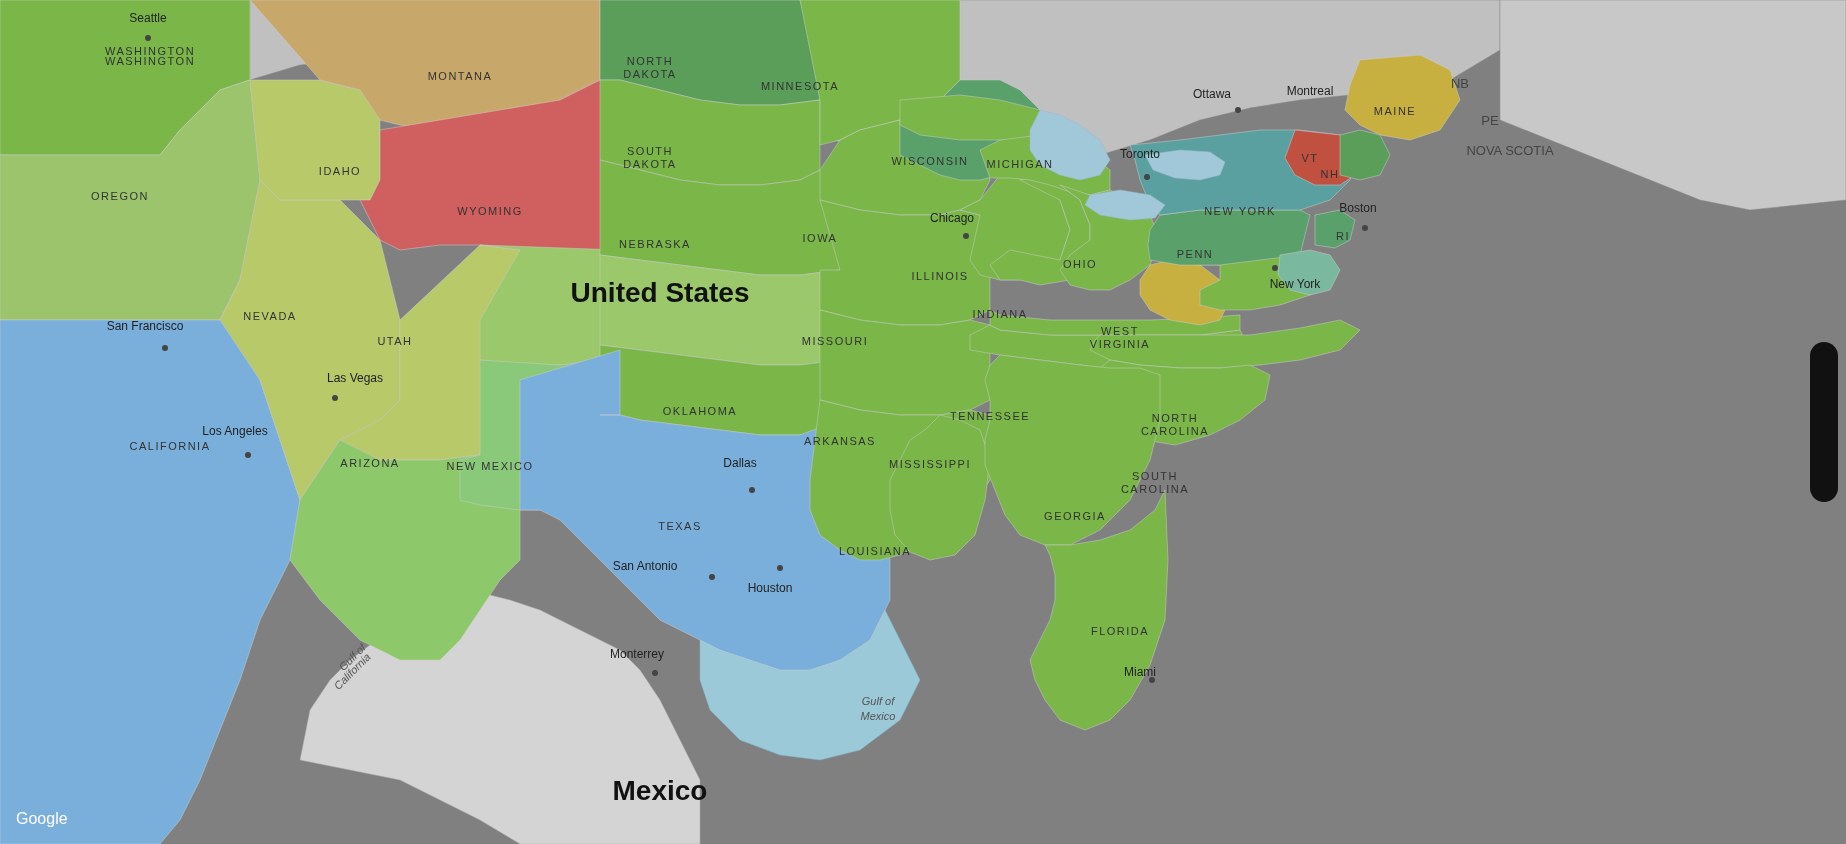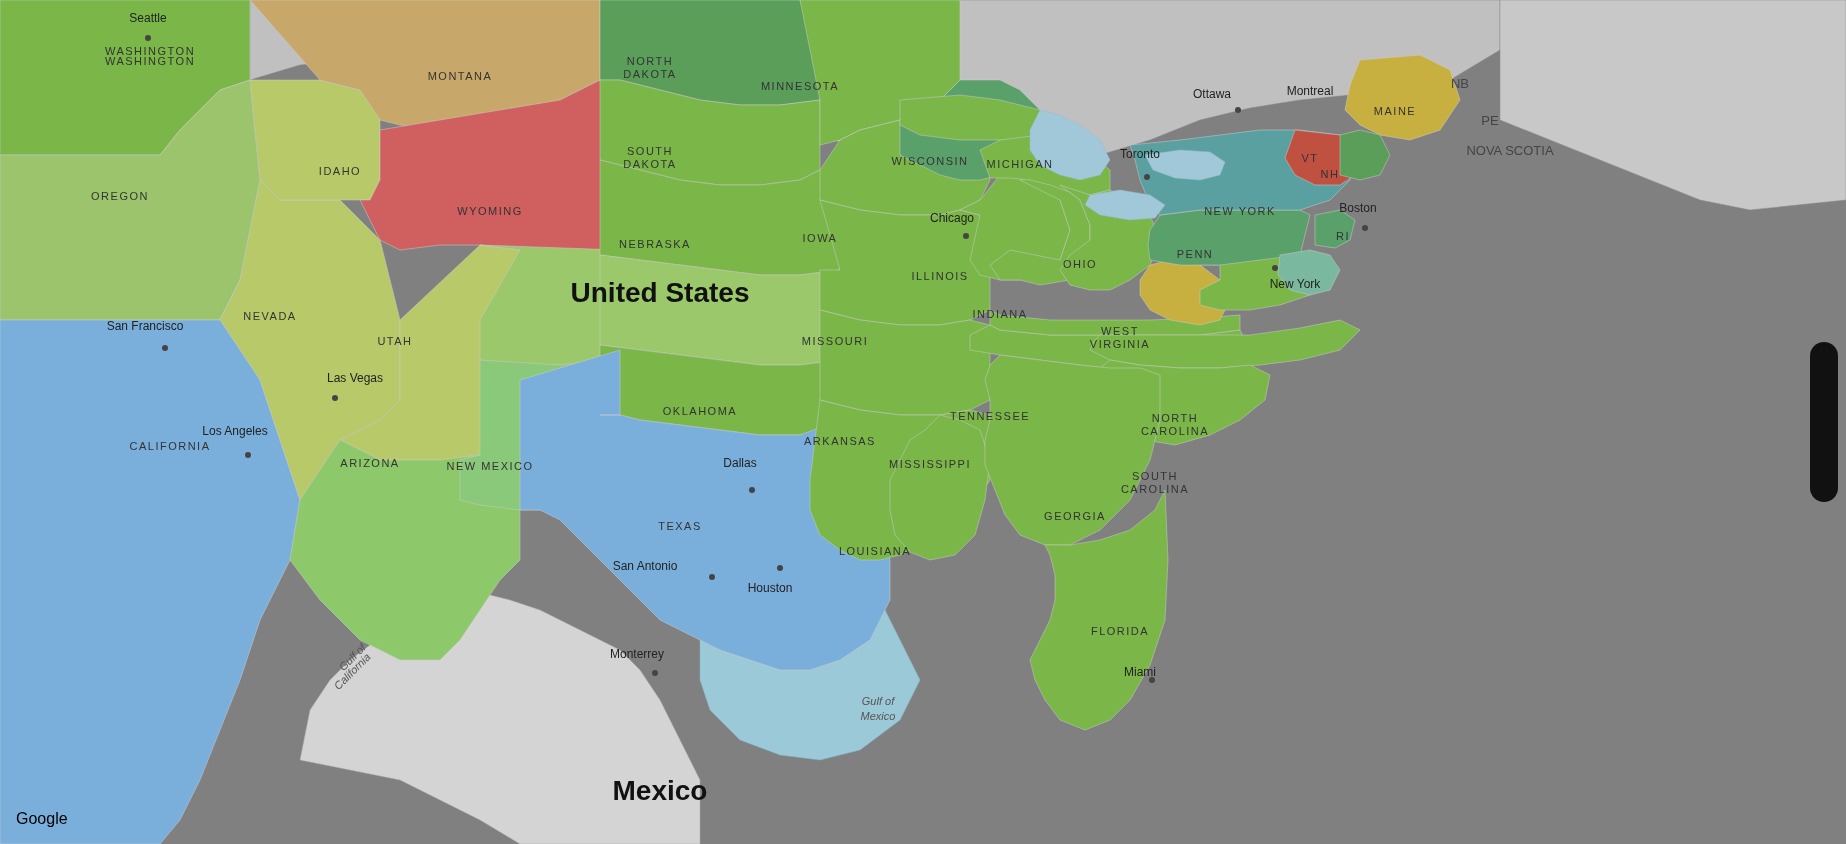--- a/index.html
+++ b/index.html
@@ -72,21 +72,21 @@
       background: #111;
       border-radius: 14px;
     }
 
     .google-logo {
       position: absolute;
       bottom: 16px;
       left: 16px;
       font-family: Arial, sans-serif;
       font-size: 16px;
-      color: #000000;
+      color: #ffffff;
       font-weight: 500;
     }
   </style>
 </head>
 <body>
 
 <div id="map-container">
   <svg id="map-svg" viewBox="0 0 1846 844">
 
     <rect x="0" y="0" width="1846" height="844" fill="#808080"></rect>

